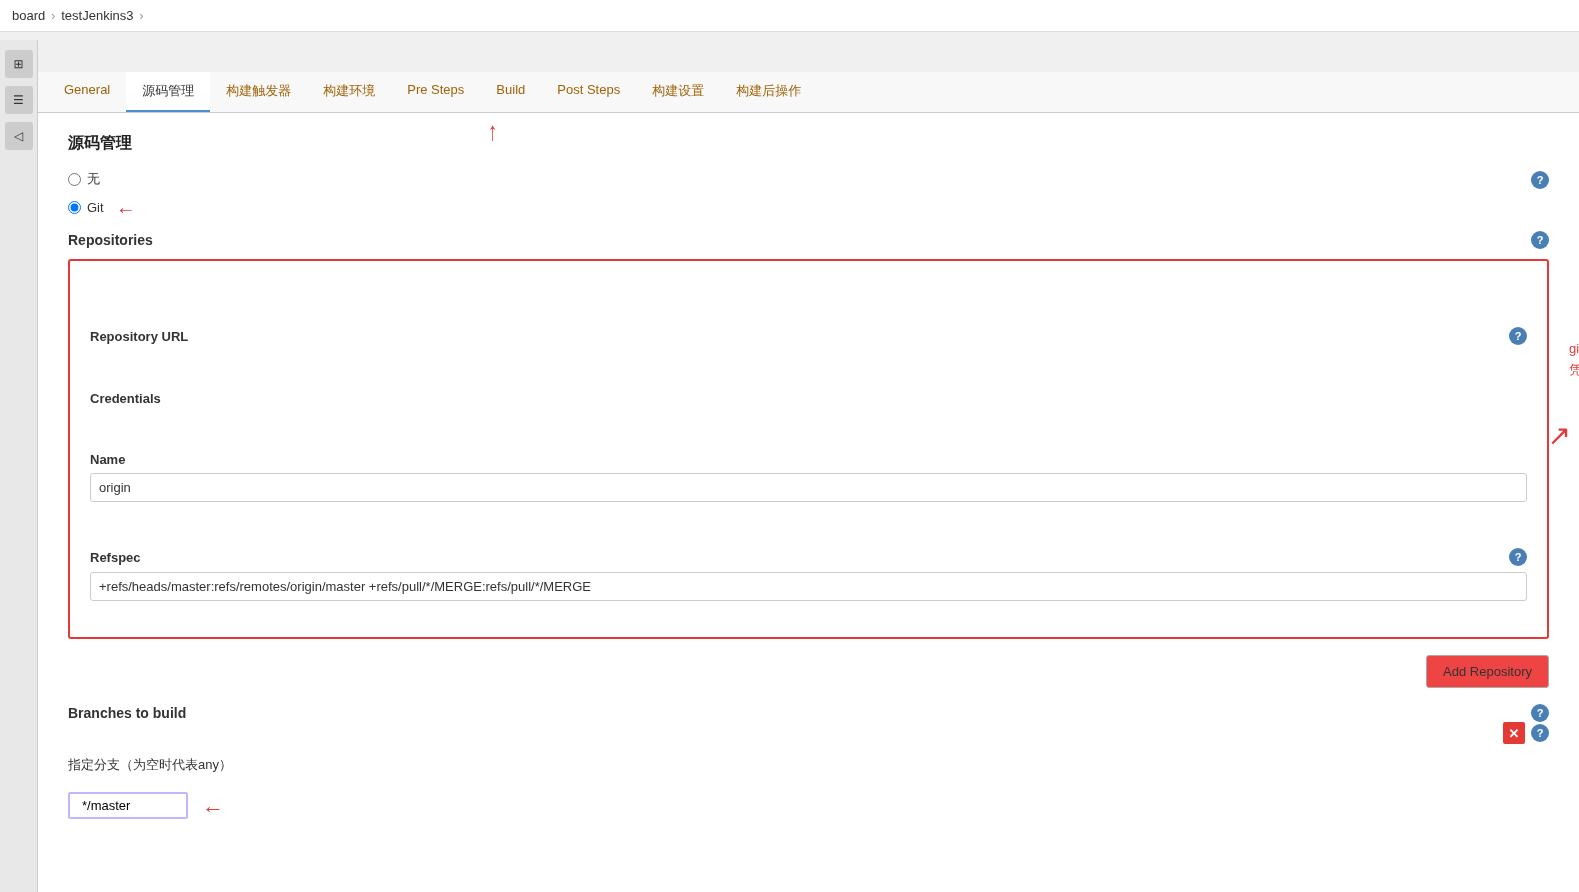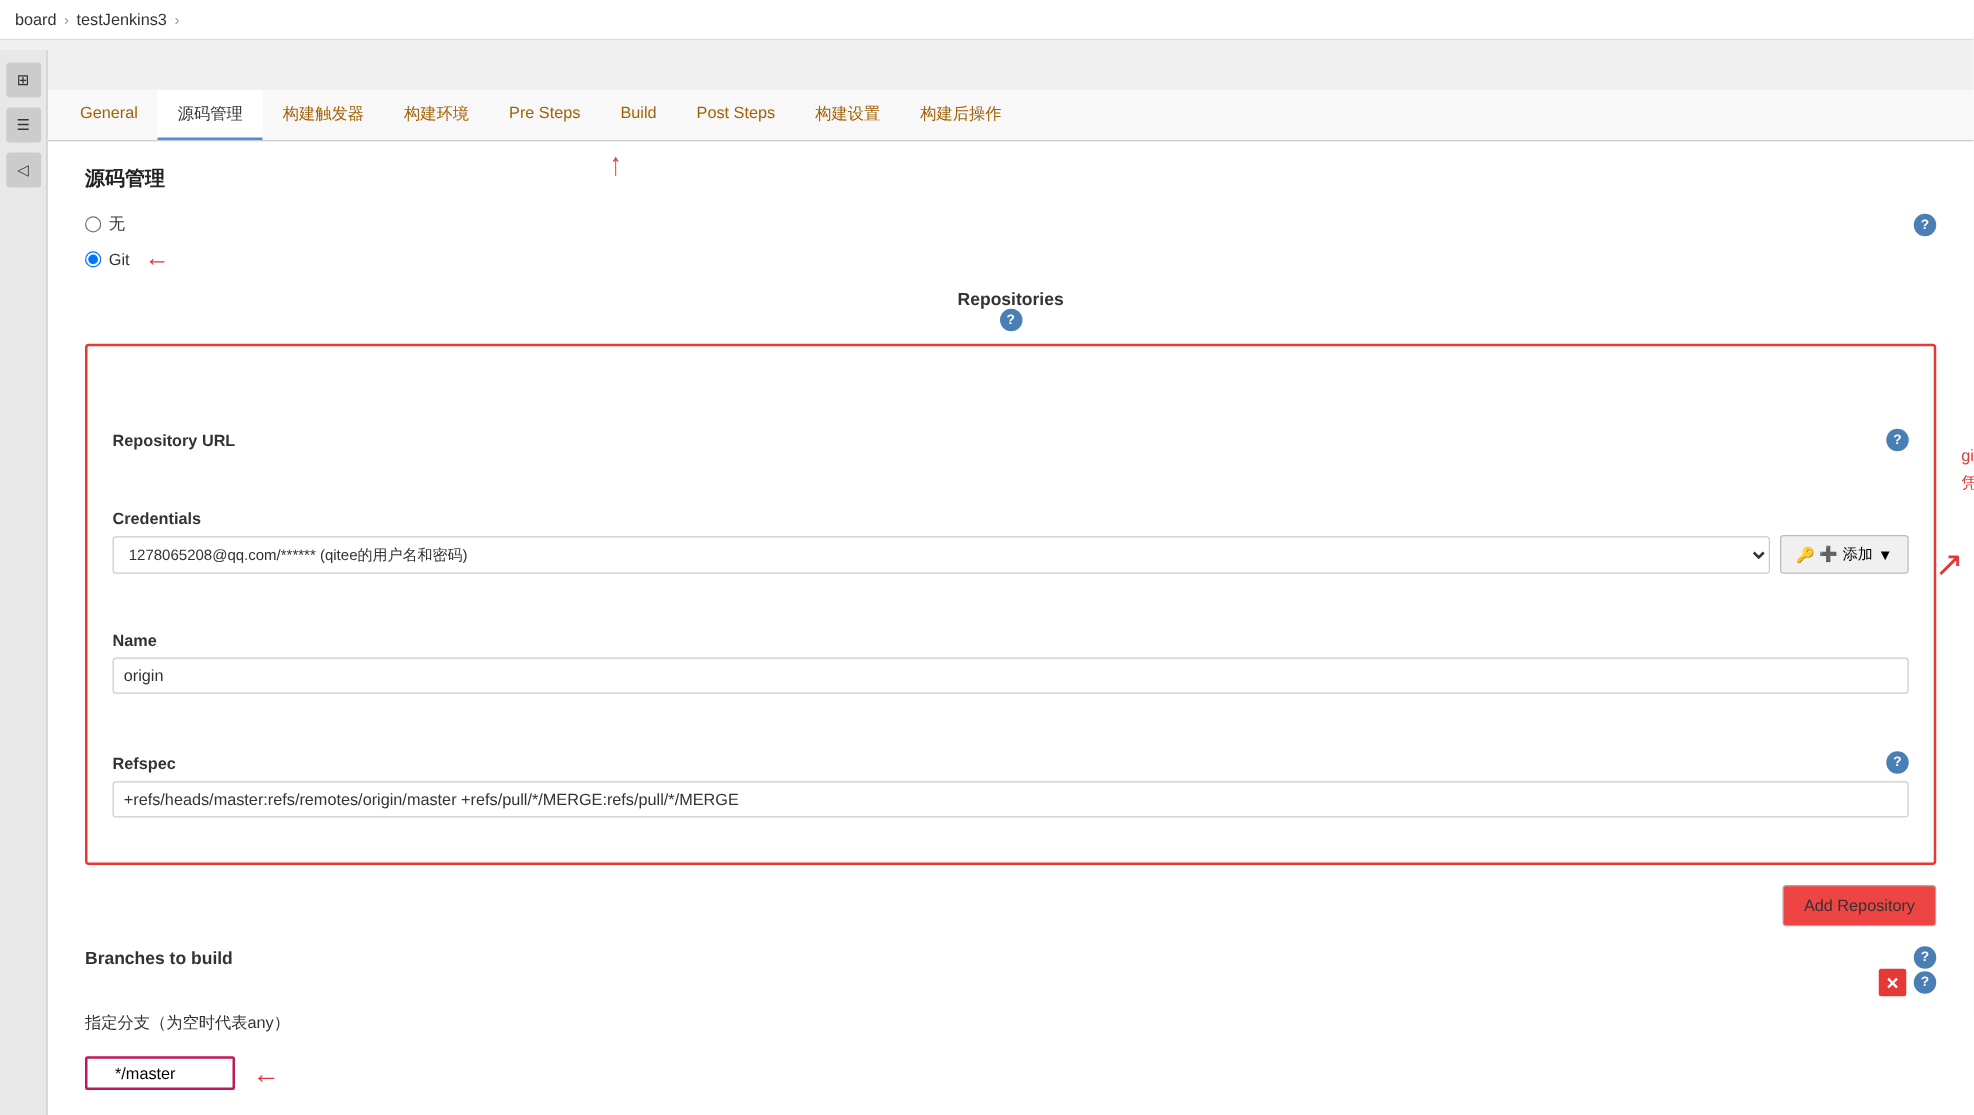--- a/index.html
+++ b/index.html
@@ -104,21 +104,20 @@
     }
     .radio-item input[type="radio"] {
       cursor: pointer;
     }
 
     .repositories-header {
       display: flex;
       align-items: center;
       justify-content: space-between;
       margin-bottom: 10px;
-      flex-direction: column;
     }
     .repositories-title {
       font-size: 14px;
       font-weight: 600;
       color: #333;
     }
 
     .help-icon {
       width: 18px;
       height: 18px;
@@ -217,23 +216,23 @@
       display: flex;
       align-items: center;
       justify-content: space-between;
     }
     .branches-title {
       font-size: 14px;
       font-weight: 600;
       color: #333;
     }
     .branch-input-box {
-      border: 2px solid #be185d;
+      border: 2px solid #c4b5fd;
       border-radius: 2px;
-      padding: 4px 22px;
+      padding: 4px 12px;
       font-size: 13px;
       width: 120px;
       outline: none;
     }
 
     .delete-btn {
       width: 22px;
       height: 22px;
       background: #e53935;
       color: white;
@@ -341,30 +340,20 @@
               <div class="field-label">
                 <span>Repository URL</span>
                 <div class="help-icon">?</div>
               </div>
             </div>
 
             <div class="field-group">
               <div class="field-label">
                 <span>Credentials</span>
               </div>
-              <div class="credentials-row">
-                <select class="credentials-select">
-                  <option>1278065208@qq.com/****** (qitee的用户名和密码)</option>
-                </select>
-                <button class="add-btn">
-                  <span>🔑</span>
-                  <span>➕ 添加</span>
-                  <span>▼</span>
-                </button>
-              </div>
             </div>
 
             <div class="field-group">
               <div class="field-label">
                 <span>Name</span>
               </div>
               <input class="field-input" type="text" value="origin" style="">
             </div>
 
             <div class="field-group">

